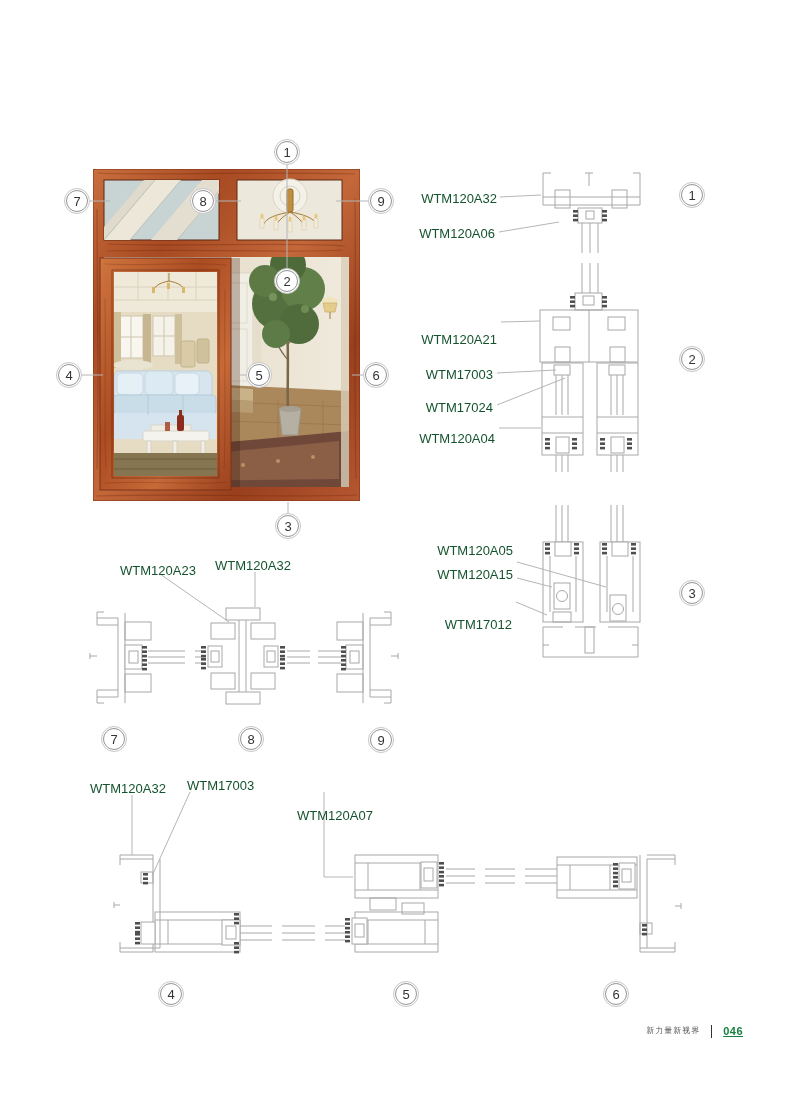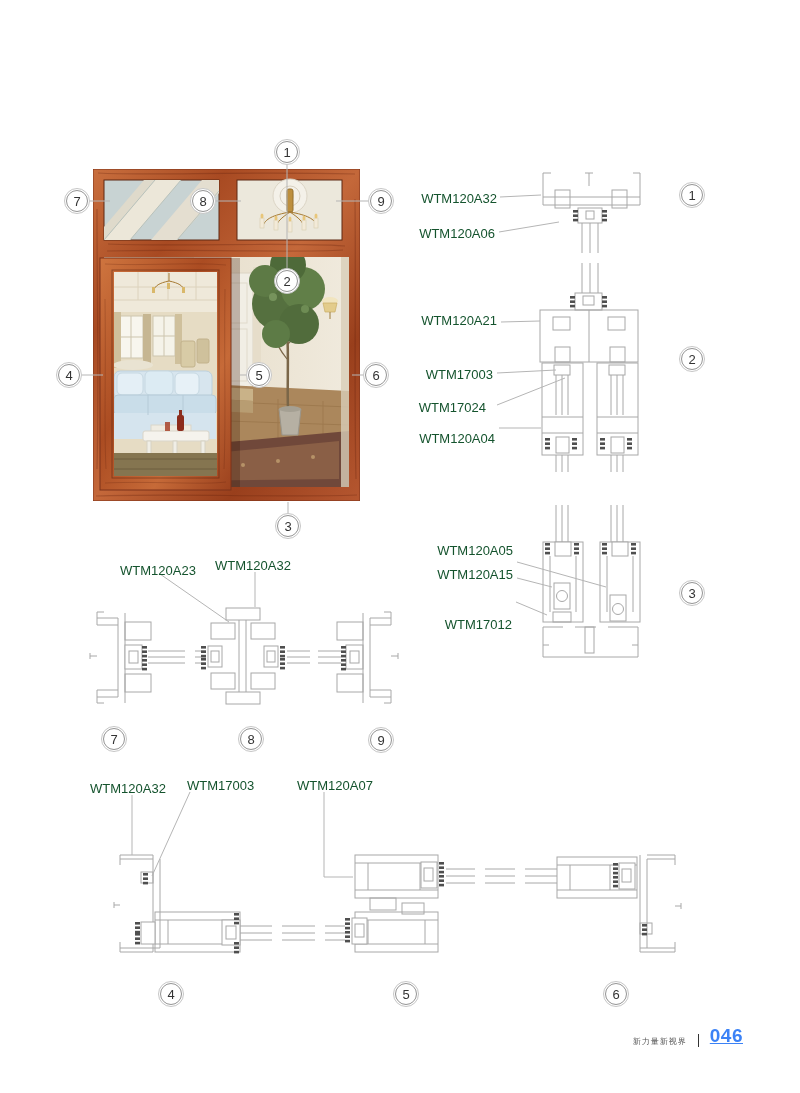--- a/index.html
+++ b/index.html
@@ -6,24 +6,24 @@
   .page{position:relative;width:800px;height:1093px;background:#ffffff;margin:0 auto;
         font-family:"Liberation Sans",sans-serif;overflow:hidden;}
   .abs{position:absolute;}
   .label{position:absolute;font-size:13px;color:#14532d;white-space:nowrap;z-index:6;line-height:13px;}
   .label.r{text-align:right;}
   .badge{position:absolute;width:26px;height:26px;border-radius:50%;background:#fff;
          border:1px solid #c6c6c6;box-sizing:border-box;display:flex;align-items:center;
          justify-content:center;z-index:7;}
   .badge::after{content:"";position:absolute;inset:1px;border:1px solid #949494;border-radius:50%;}
   .badge span{font-size:13px;color:#333;position:relative;z-index:1;}
-  .footer{position:absolute;top:1025px;right:57px;display:flex;align-items:flex-end;z-index:6;gap:8px;}
+  .footer{position:absolute;top:1025px;right:57px;display:flex;align-items:flex-start;z-index:6;gap:8px;}
   .footer .brand{font-size:8px;color:#555;letter-spacing:1px;}
   .footer .bar{width:1px;height:13px;background:#333;margin:0 3px;}
-  .footer .pageno{font-size:19px;font-weight:bold;color:#3b82f6;letter-spacing:.5px;text-decoration:underline;}
+  .footer .pageno{font-size:11px;font-weight:bold;color:#15803d;letter-spacing:.5px;text-decoration:underline;}
   svg{display:block;}
   .diag{z-index:2;}
   .overlay{z-index:4;pointer-events:none;}
 </style>
 </head>
 <body>
 
 <div class="page">
 
   <svg class="abs diag" style="left:93px;top:169px;" width="267" height="332" viewBox="0 0 267 332">
@@ -492,32 +492,32 @@
     </div>
   <div class="badge" style="left:393px;top:981px;">
       <span>5</span>
     </div>
   <div class="badge" style="left:603px;top:981px;">
       <span>6</span>
     </div>
 
   <div class="label r" style="right:303px;top:192px;">WTM120A32</div>
   <div class="label r" style="right:305px;top:227px;margin-left:13px;">WTM120A06</div>
-  <div class="label r" style="right:303px;top:314px;text-align:center;">WTM120A21</div>
+  <div class="label r" style="right:303px;top:333px;text-align:center;">WTM120A21</div>
   <div class="label r" style="right:307px;top:368px;">WTM17003</div>
-  <div class="label r" style="right:314px;top:401px;margin-left:24px;">WTM17024</div>
+  <div class="label r" style="right:307px;top:401px;margin-left:24px;">WTM17024</div>
   <div class="label r" style="right:305px;top:432px;">WTM120A04</div>
   <div class="label r" style="right:287px;top:556px;margin-top:12px;">WTM120A15</div>
   <div class="label r" style="right:287px;top:544px;">WTM120A05</div>
   <div class="label r" style="right:288px;top:598px;margin-top:20px;">WTM17012</div>
   <div class="label" style="left:120px;top:564px;">WTM120A23</div>
   <div class="label" style="left:215px;top:559px;">WTM120A32</div>
   <div class="label" style="left:90px;top:782px;">WTM120A32</div>
   <div class="label" style="left:187px;top:779px;">WTM17003</div>
-  <div class="label" style="left:297px;top:779px;text-align:right;">WTM120A07</div>
+  <div class="label" style="left:297px;top:809px;text-align:right;">WTM120A07</div>
 
   <div class="footer">
     <span class="brand">新力量新视界</span>
     <span class="bar"></span>
     <span class="pageno">046</span>
   </div>
 
 </div>
 
 </body></html>

